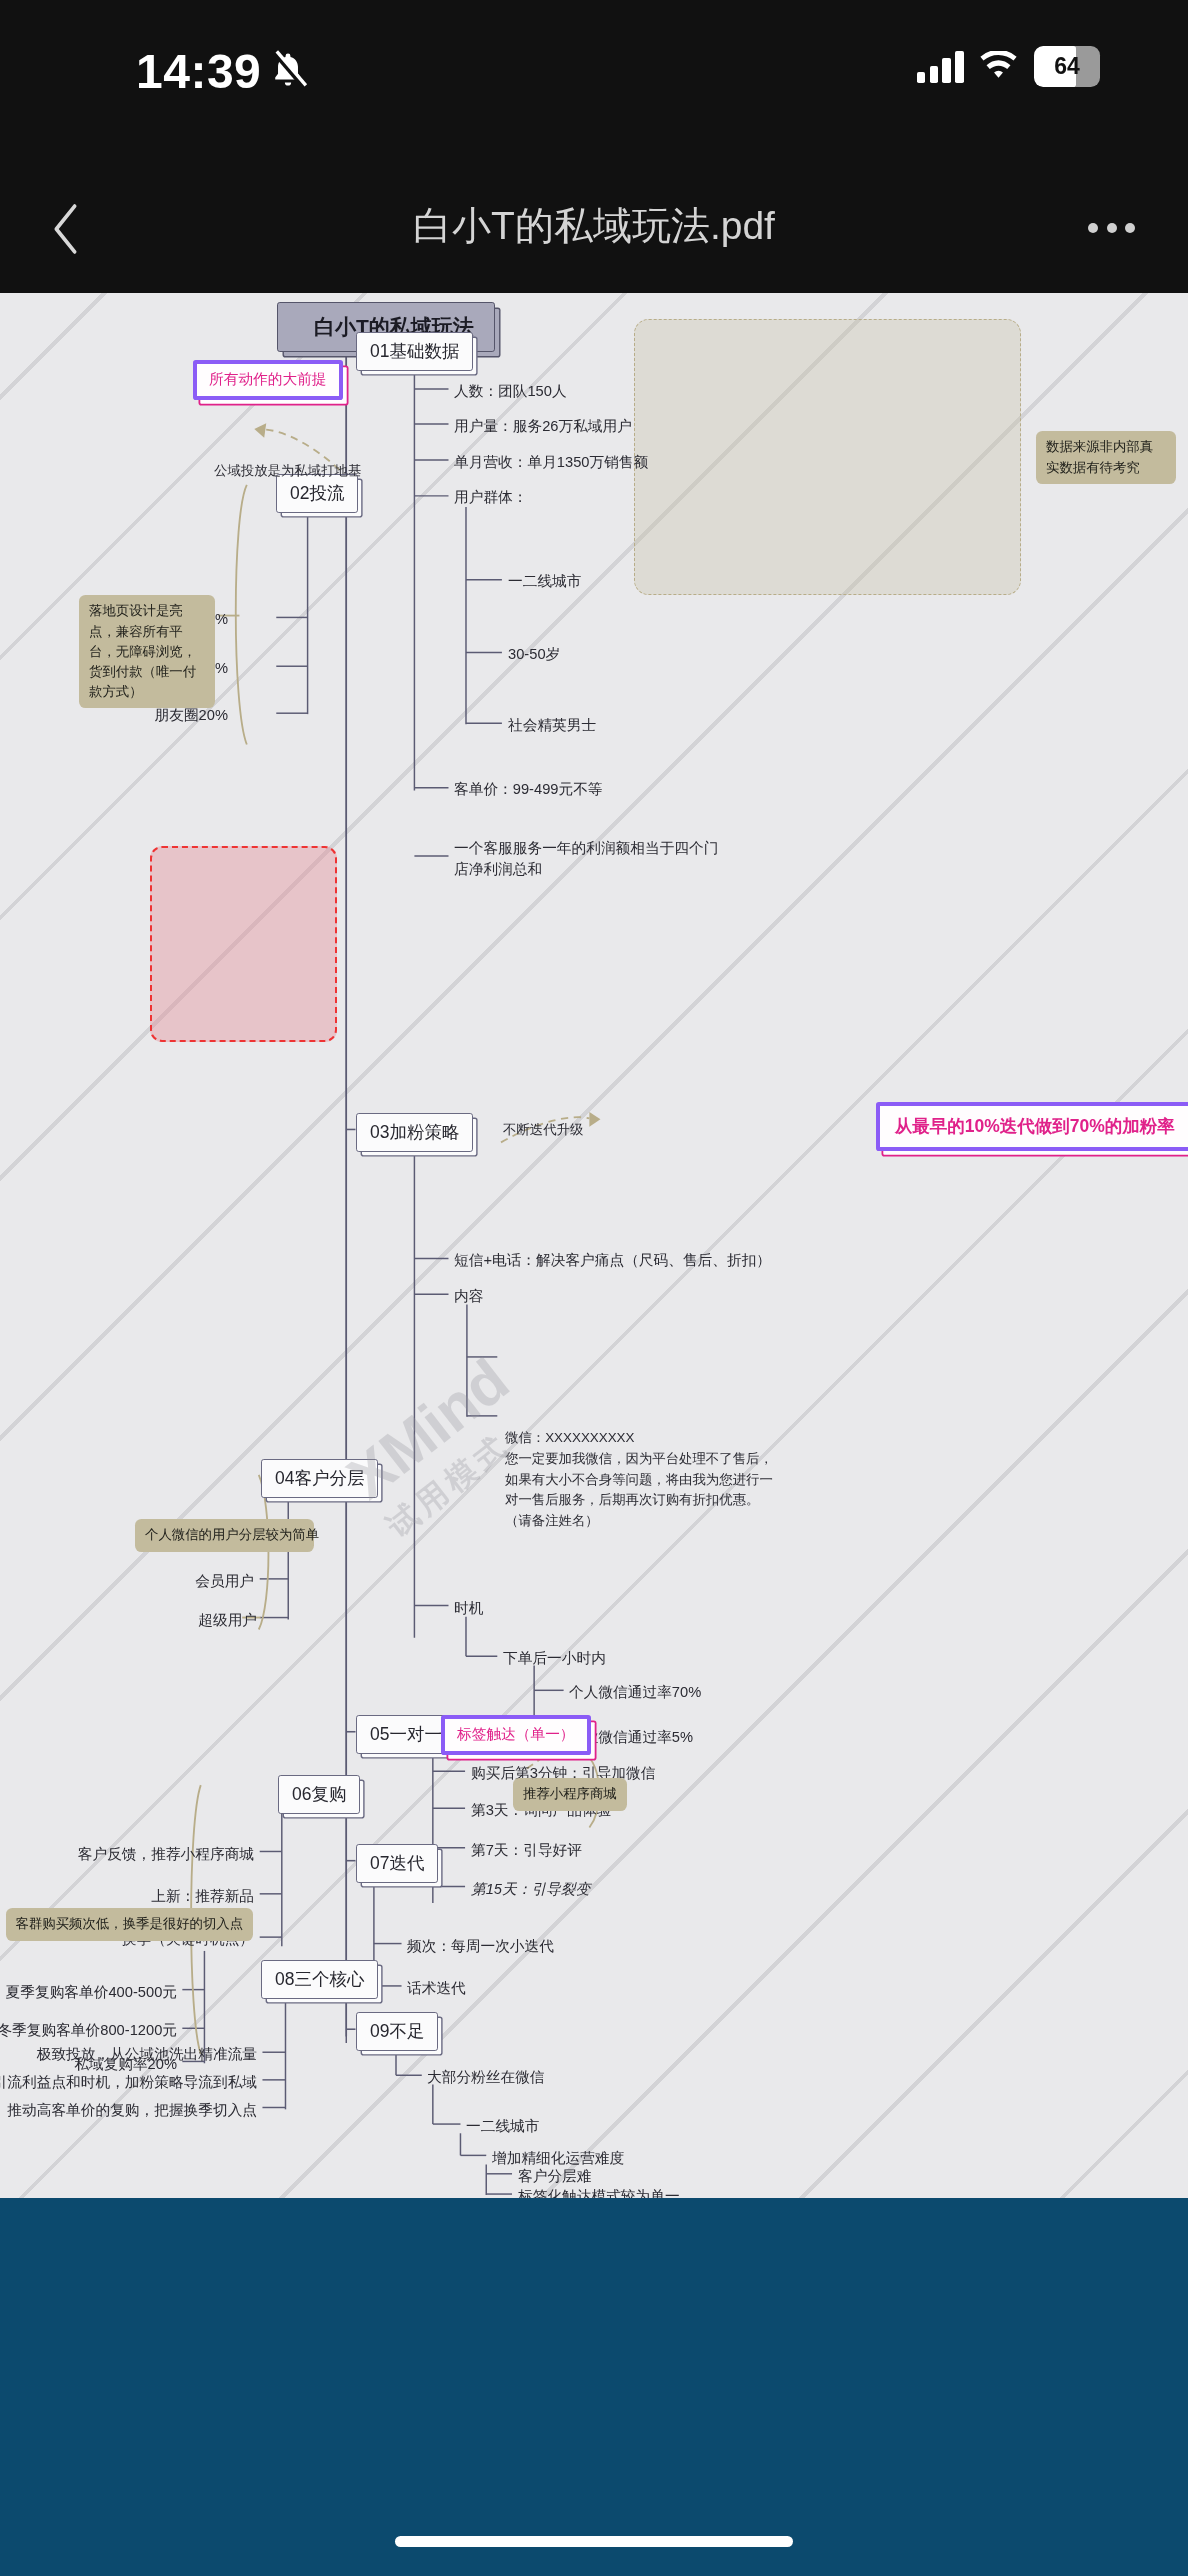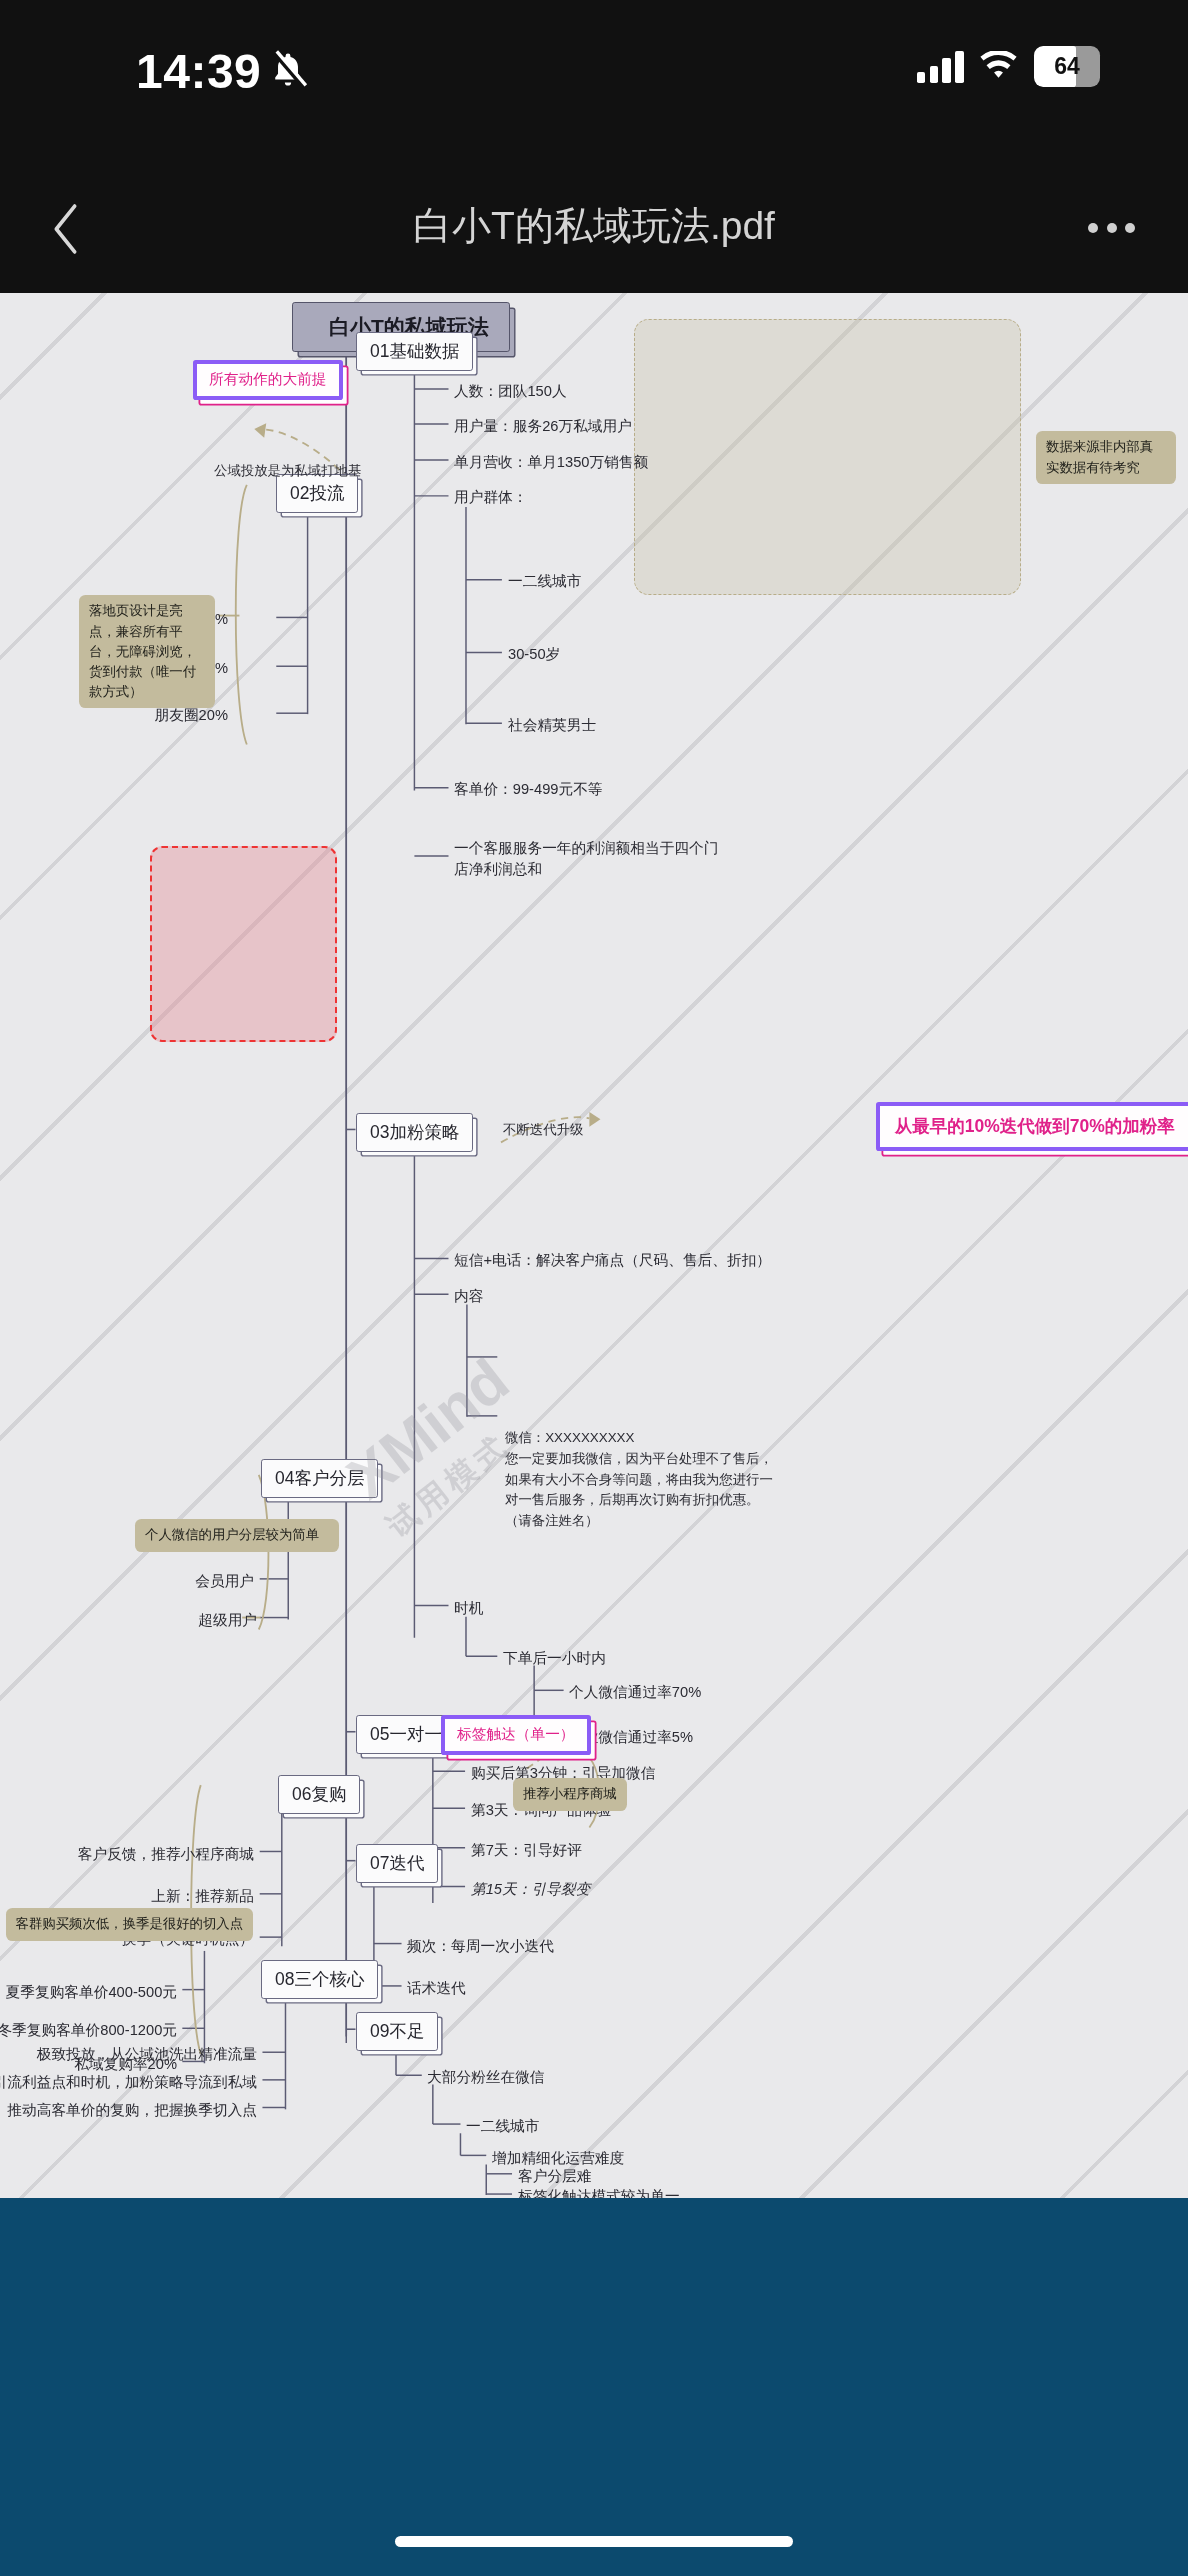--- a/index.html
+++ b/index.html
@@ -317,21 +317,21 @@
       <g fill="none" stroke="#b8ad89" stroke-width="2" stroke-dasharray="8 6">
         <path d="M378 202 C 360 180, 318 150, 288 148"></path>
         <path d="M544 922 C 590 896, 625 892, 640 896"></path>
         <path d="M572 1602 C 590 1590, 604 1578, 610 1570"></path>
       </g>
       <polygon points="288,141 300,149 288,157" fill="#b8ad89" transform="rotate(188 288 149)"></polygon>
       <polygon points="640,889 652,897 640,905" fill="#b8ad89"></polygon>
       <polygon points="608,1563 620,1571 608,1579" fill="#b8ad89" transform="rotate(-50 610 1570)"></polygon>
     </svg>
 
-    <div class="node root" style="left:292px; top:9.2px;padding-left:36px;">白小T的私域玩法</div>
+    <div class="node root" style="left:277px; top:9.2px;padding-left:36px;">白小T的私域玩法</div>
 
     <div class="pink-box" style="left:193px; top:67px;">所有动作的大前提</div>
 
     <div class="node" style="left:356px; top:39px;">01基础数据</div>
     <div class="leaf" style="left:454px; top:88px;">人数：团队150人</div>
     <div class="leaf" style="left:454px; top:123px;">用户量：服务26万私域用户</div>
     <div class="leaf" style="left:454px; top:159px;">单月营收：单月1350万销售额</div>
     <div class="leaf" style="left:454px; top:194px;">用户群体：</div>
     <div class="leaf" style="left:508px; top:278px;">一二线城市</div>
     <div class="leaf" style="left:508px; top:351px;">30-50岁</div>
@@ -357,21 +357,21 @@
 您一定要加我微信，因为平台处理不了售后，如果有大小不合身等问题，将由我为您进行一对一售后服务，后期再次订购有折扣优惠。（请备注姓名）</div>
     <div class="leaf" style="left:454px; top:1305px;">时机</div>
     <div class="leaf" style="left:503px; top:1355px;">下单后一小时内</div>
     <div class="leaf" style="left:569px; top:1389px;">个人微信通过率70%</div>
     <div class="leaf" style="left:569px; top:1434px;">企业微信通过率5%</div>
 
     <div class="node" style="left:261px; top:1166px;">04客户分层</div>
     <div class="leaf" style="left:254px; top:1235px; transform:translateX(-100%);">零散用户</div>
     <div class="leaf" style="left:254px; top:1278px; transform:translateX(-100%);">会员用户</div>
     <div class="leaf" style="left:257px; top:1317px; transform:translateX(-100%);">超级用户</div>
-    <div class="label-tag" style="left:135px; top:1226px; width:204px; white-space:nowrap;">个人微信的用户分层较为简单</div>
+    <div class="label-tag" style="left:135px; top:1226px; width:179px; white-space:nowrap;">个人微信的用户分层较为简单</div>
 
     <div class="node" style="left:356px; top:1422px;">05一对一触达</div>
     <div class="pink-box" style="left:441px; top:1422px;">标签触达（单一）</div>
     <div class="leaf" style="left:471px; top:1470px;">购买后第3分钟：引导加微信</div>
     <div class="leaf" style="left:471px; top:1507px;">第3天：询问产品体验</div>
     <div class="leaf" style="left:471px; top:1547px;">第7天：引导好评</div>
     <div class="leaf" style="left:471px; top:1586px;font-style:italic;">第15天：引导裂变</div>
     <div class="label-tag" style="left:513px; top:1485px; white-space:nowrap;">推荐小程序商城</div>
 
     <div class="node" style="left:278px; top:1482px;">06复购</div>

